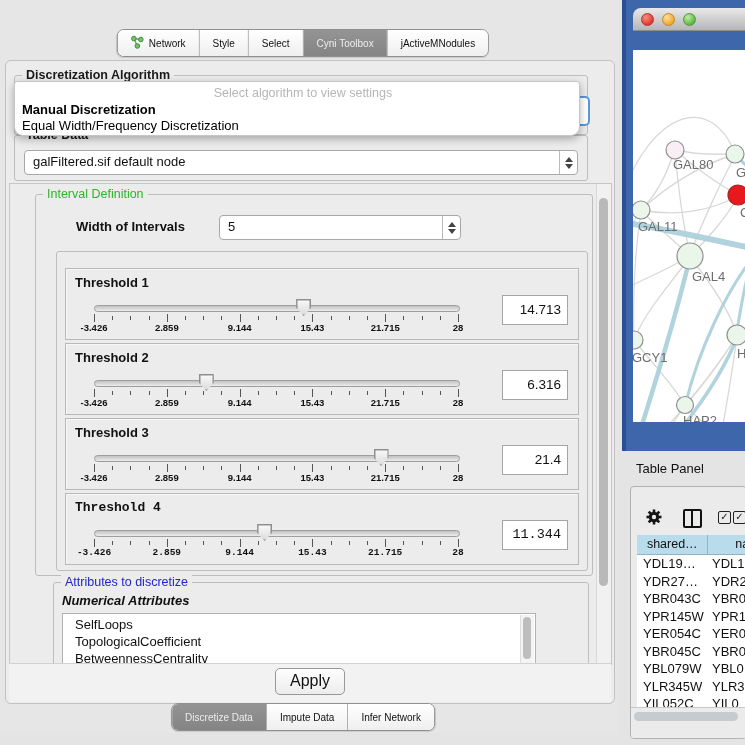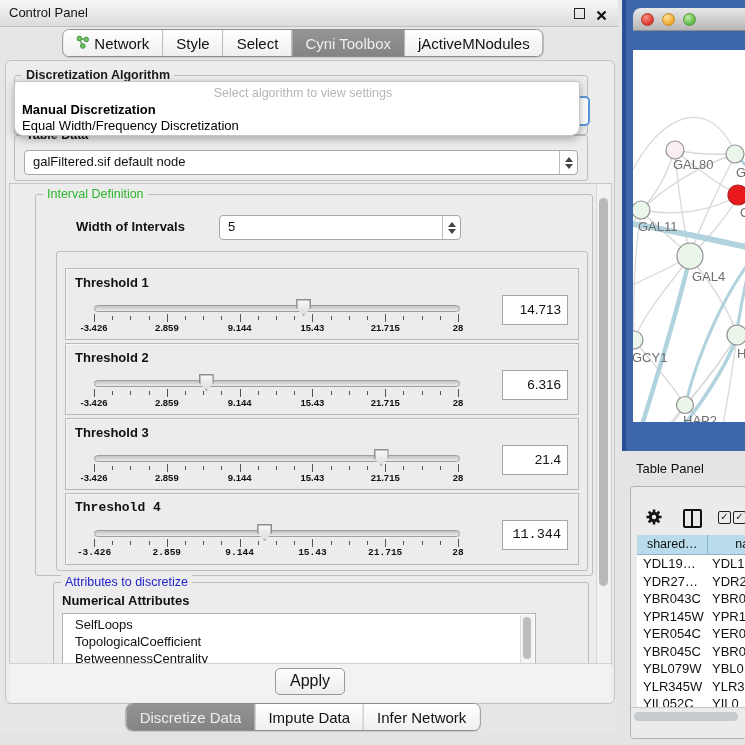--- a/index.html
+++ b/index.html
@@ -8,21 +8,21 @@
   
   .cp{position:absolute;left:0;top:0;width:618px;height:733px;background:#e6e6e6;}
   .cp-titlebar{position:absolute;left:0;top:0;width:618px;height:26px;
     background:linear-gradient(#f6f6f6,#dcdcdc);border-bottom:1px solid #bfbfbf;}
   .cp-title{position:absolute;left:9px;top:0;line-height:26px;font-size:13px;color:#141414;}
   .float-icon{position:absolute;right:33px;top:8px;width:9px;height:9px;border:1.6px solid #222;background:transparent;}
   .close-icon{position:absolute;right:11px;top:7px;width:11px;height:11px;}
   
   .tabstrip{position:absolute;display:inline-flex;border:1px solid #8f8f8f;border-radius:7px;
     overflow:hidden;background:#fff;height:26px;box-shadow:0 1px 1px rgba(0,0,0,.12);}
-  .tab{display:flex;align-items:center;gap:5px;padding:0 13px;font-size:15px;color:#111;
+  .tab{display:flex;align-items:center;gap:5px;padding:0 13px;font-size:10px;color:#111;
     background:linear-gradient(#ffffff,#efefef);border-right:1px solid #a8a8a8;white-space:nowrap;}
   .tab:last-child{border-right:none;}
   .tab.selected{background:linear-gradient(#949494,#848484);color:#ededed;}
   .top-tabs{left:303px;top:29px;transform:translateX(-50%);}
   .bottom-tabs{left:303px;top:703px;transform:translateX(-50%);}
   
   .cp-main{position:absolute;left:5px;top:60px;width:608px;height:642px;background:#ececec;
     border:1px solid #c2c2c2;border-radius:6px;}
   .group{position:absolute;border:1px solid #bdbdbd;border-radius:3px;}
   .legend{position:absolute;top:-8px;left:7px;background:#ececec;padding:0 4px;font-size:12.5px;white-space:nowrap;}
@@ -65,21 +65,21 @@
     clip-path:polygon(0 0,100% 0,100% 52%,50% 100%,0 52%);
     background:linear-gradient(#fbfbfb,#d9d9d9);box-shadow:inset 0 0 0 1.5px #8f8f8f;}
   .ticks{position:absolute;left:0;top:12px;width:100%;height:9px;}
   .tick{position:absolute;top:2px;width:1px;height:4px;background:#555;}
   .tick.major{top:0;height:8px;}
   .tick-labels{position:absolute;left:0;top:20px;width:100%;height:12px;}
   .tick-label{position:absolute;transform:translateX(-50%);font-size:9.5px;font-weight:bold;color:#111;white-space:nowrap;}
   .th-value{position:absolute;right:10px;top:26px;width:58px;height:28px;background:#fff;
     border:1px solid #a5a5a5;font-size:13.5px;color:#111;text-align:right;line-height:28px;padding-right:6px;}
   
-  .attr-sub{position:absolute;left:8px;top:10px;font-size:13px;font-weight:bold;color:#111;}
+  .attr-sub{position:absolute;left:8px;top:10px;font-size:13px;font-weight:bold;color:#111;font-style:italic;}
   .listbox{position:absolute;left:8px;top:30px;width:472px;height:120px;background:#fff;border:1px solid #b2b2b2;}
   .list-item{font-size:13px;color:#111;padding-left:12px;line-height:17px;white-space:nowrap;}
   .list-inner{position:absolute;left:0;top:2px;right:14px;bottom:0;overflow:hidden;}
   
   .apply-strip{position:absolute;left:3px;right:3px;top:602px;height:38px;background:#f2f2f2;border-top:1px solid #d2d2d2;}
   .apply-btn{position:absolute;left:50%;transform:translateX(-50%);top:607px;width:68px;height:25px;
     background:linear-gradient(#fefefe,#ececec);border:1px solid #989898;border-radius:5px;
     font-size:16px;color:#111;text-align:center;line-height:24px;}
   
   .blue-frame{position:absolute;left:622px;top:0;width:123px;height:451px;background:#3e66ab;
@@ -118,29 +118,20 @@
   .tcell.c1{width:60px;padding-left:3px;}
   .tp-footer{position:absolute;left:0;top:220px;width:100%;height:31px;background:#ebebeb;border-top:1px solid #c8c8c8;}
   .hthumb{position:absolute;left:3px;top:4px;width:104px;height:9px;background:#c6cbd0;border-radius:5px;}
 </style>
 </head>
 <body>
 
 <div class="stage">
 
   <div class="cp">
-    <div class="cp-titlebar">
-      <span class="cp-title">Control Panel</span>
-      <span class="float-icon"></span>
-      <span class="close-icon">
-        <svg width="11" height="11">
-            <path d="M1.5,1.5 L9.5,9.5 M9.5,1.5 L1.5,9.5" stroke="#111" stroke-width="2.2"></path>
-          </svg>
-      </span>
-    </div>
 
     <div class="tabstrip top-tabs">
       <div class="tab">
         <span>
           <svg width="13" height="14" viewBox="0 0 13 14">
             <line x1="3" y1="3.5" x2="10" y2="4.5" stroke="#57a557" stroke-width="1.4"></line>
             <line x1="3" y1="3.5" x2="6.5" y2="11" stroke="#57a557" stroke-width="1.4"></line>
             <circle cx="3" cy="3.5" r="2.3" fill="#74c464" stroke="#3f8f3f"></circle>
             <circle cx="10" cy="4.5" r="2.3" fill="#74c464" stroke="#3f8f3f"></circle>
             <circle cx="6.5" cy="11" r="2.3" fill="#74c464" stroke="#3f8f3f"></circle>

